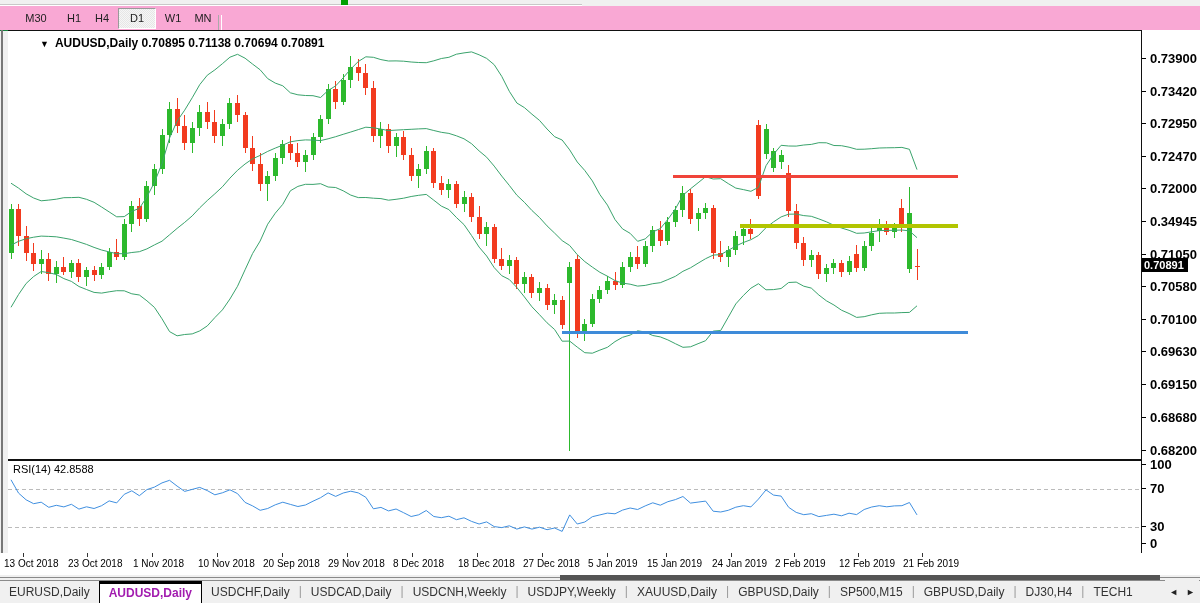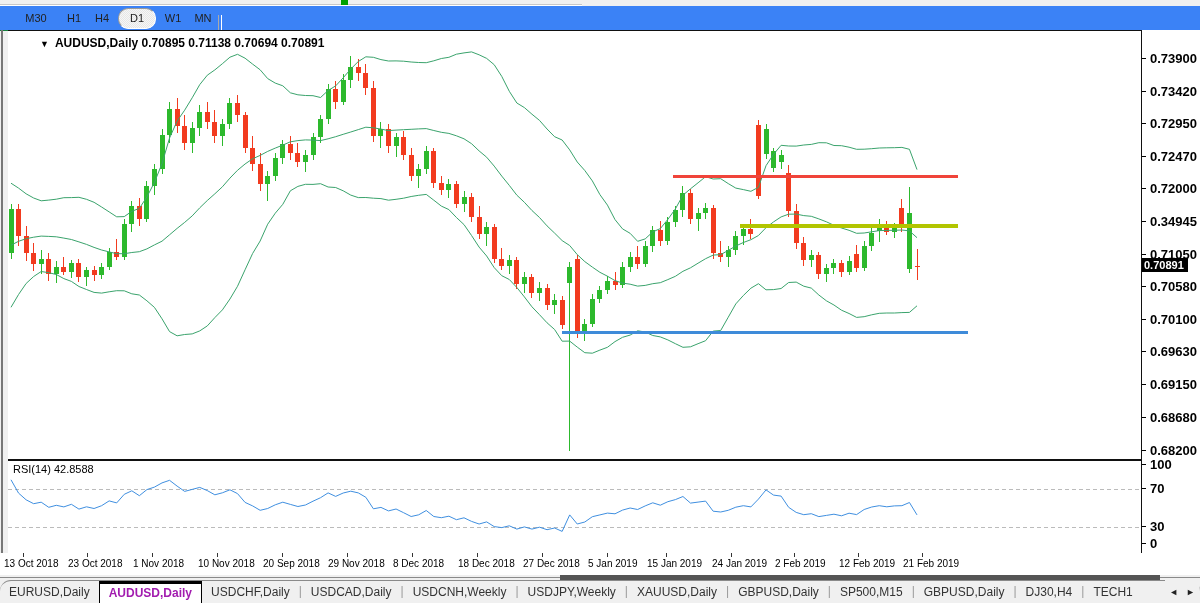--- a/index.html
+++ b/index.html
@@ -3,27 +3,27 @@
 <meta charset="utf-8">
 <style>
   html,body{margin:0;padding:0;}
   body{width:1200px;height:603px;position:relative;overflow:hidden;background:#f0f0f0;
        font-family:"Liberation Sans",sans-serif;-webkit-font-smoothing:none;}
   
   #top-strip{position:absolute;left:0;top:0;width:1200px;height:6px;background:#f0f0f0;}
   #top-strip .groove{position:absolute;left:0;top:4px;width:582px;height:2px;background:#fff;border-top:1px solid #c8c8c8;}
   #top-strip .greenbox{position:absolute;left:341px;top:0;width:7px;height:5px;}
   
-  #tf-bar{position:absolute;left:0;top:6px;width:1200px;height:24px;background:#3b82f6;border-bottom:1px solid #15803d;}
+  #tf-bar{position:absolute;left:0;top:6px;width:1200px;height:24px;background:#f9a8d4;border-bottom:1px solid #15803d;}
   .tf-btn{position:absolute;top:2px;height:19px;line-height:19px;padding:0 7px;font-size:11px;color:#222;
           text-align:center;cursor:default;border:1px solid transparent;}
   .tf-btn.active{background:#e6e6e6;border-color:#9a9a9a #ffffff #ffffff #9a9a9a;
      background-image:linear-gradient(45deg,#f6f6f6 25%,transparent 25%,transparent 75%,#f6f6f6 75%),
                       linear-gradient(45deg,#f6f6f6 25%,transparent 25%,transparent 75%,#f6f6f6 75%);
-     background-size:2px 2px;background-position:0 0,1px 1px;border-radius:10px;}
+     background-size:2px 2px;background-position:0 0,1px 1px;}
   #tf-sep{position:absolute;left:218px;top:9px;width:2px;height:17px;border-left:1px solid #aaa;border-right:1px solid #fff;}
   
   #main-pane{position:absolute;left:8px;top:30px;width:1133px;height:428px;background:#fff;
              border-top:1px solid #111;border-bottom:1px solid #111;}
   #rsi-pane{position:absolute;left:8px;top:460px;width:1133px;height:92px;background:#fff;
             border-top:1px solid #111;border-bottom:1px solid #111;}
   #axis-col{position:absolute;left:1141px;top:30px;width:59px;height:524px;background:#fff;border-left:1px solid #111;}
   #left-gutter{position:absolute;left:1px;top:30px;width:6px;height:524px;border-left:2px solid #777;border-right:1px solid #999;}
   #chart-title{position:absolute;left:14px;top:36px;font-size:12px;font-weight:700;color:#000;margin-left:26px;}
   #chart-title .tri{font-size:9px;margin-right:6px;}
@@ -36,21 +36,21 @@
   
   #date-axis{position:absolute;left:0;top:553px;width:1200px;height:22px;background:#fff;}
   .dlabel{position:absolute;top:5px;font-size:10px;color:#000;white-space:nowrap;}
   .dtick{position:absolute;top:0;width:1px;height:4px;background:#333;}
   
   #hscroll{position:absolute;left:0;top:575px;width:1200px;height:5px;background:#f0f0f0;}
   #hscroll .track{position:absolute;left:0;top:2px;width:1200px;height:1px;background:#8a8a8a;}
   #hscroll .thumb{position:absolute;left:560px;top:0;width:600px;height:5px;background:#555;}
   
   #tab-bar{position:absolute;left:0;top:580px;width:1200px;height:23px;background:#f0f0f0;
-           border-top:1px solid #8a8a8a;display:flex;align-items:stretch;overflow:hidden;border-radius:11px;}
+           border-top:1px solid #8a8a8a;display:flex;align-items:stretch;overflow:hidden;}
   .tab{font-size:12px;color:#333;padding:4px 9px 0 9px;white-space:nowrap;cursor:default;}
   .tab.active{background:#fff;border-left:1px solid #000;border-right:1px solid #000;border-top:3px solid #000;
               font-weight:700;color:#a21caf;padding-top:2px;}
   .tab-sep{color:#999;padding-top:3px;font-size:12px;}
   #tab-arrows{position:absolute;right:1px;top:580px;height:23px;display:flex;align-items:center;background:#f0f0f0;}
   #tab-arrows span{font-size:9px;color:#222;padding:0 4px;cursor:default;}
   svg{display:block;shape-rendering:crispEdges;}
 </style>
 </head>
 <body>

